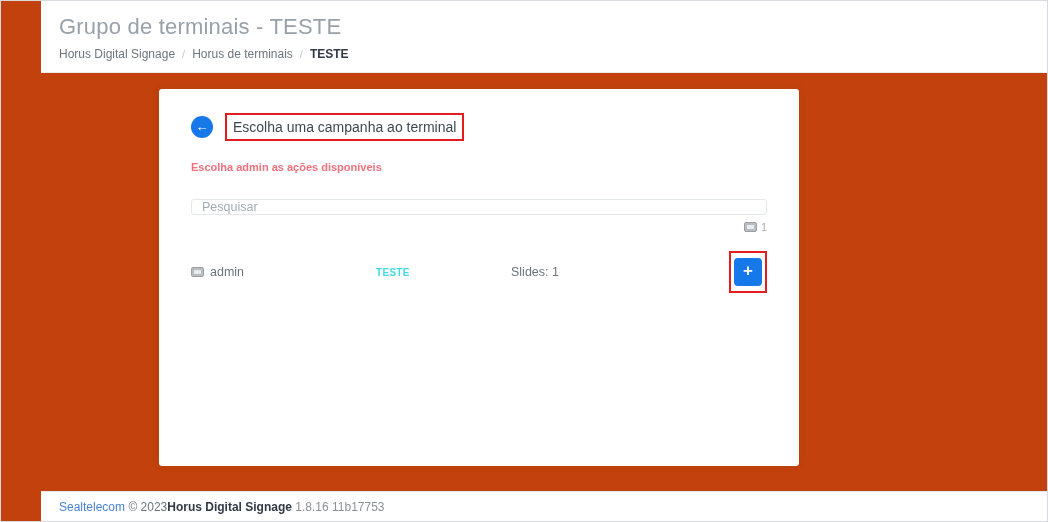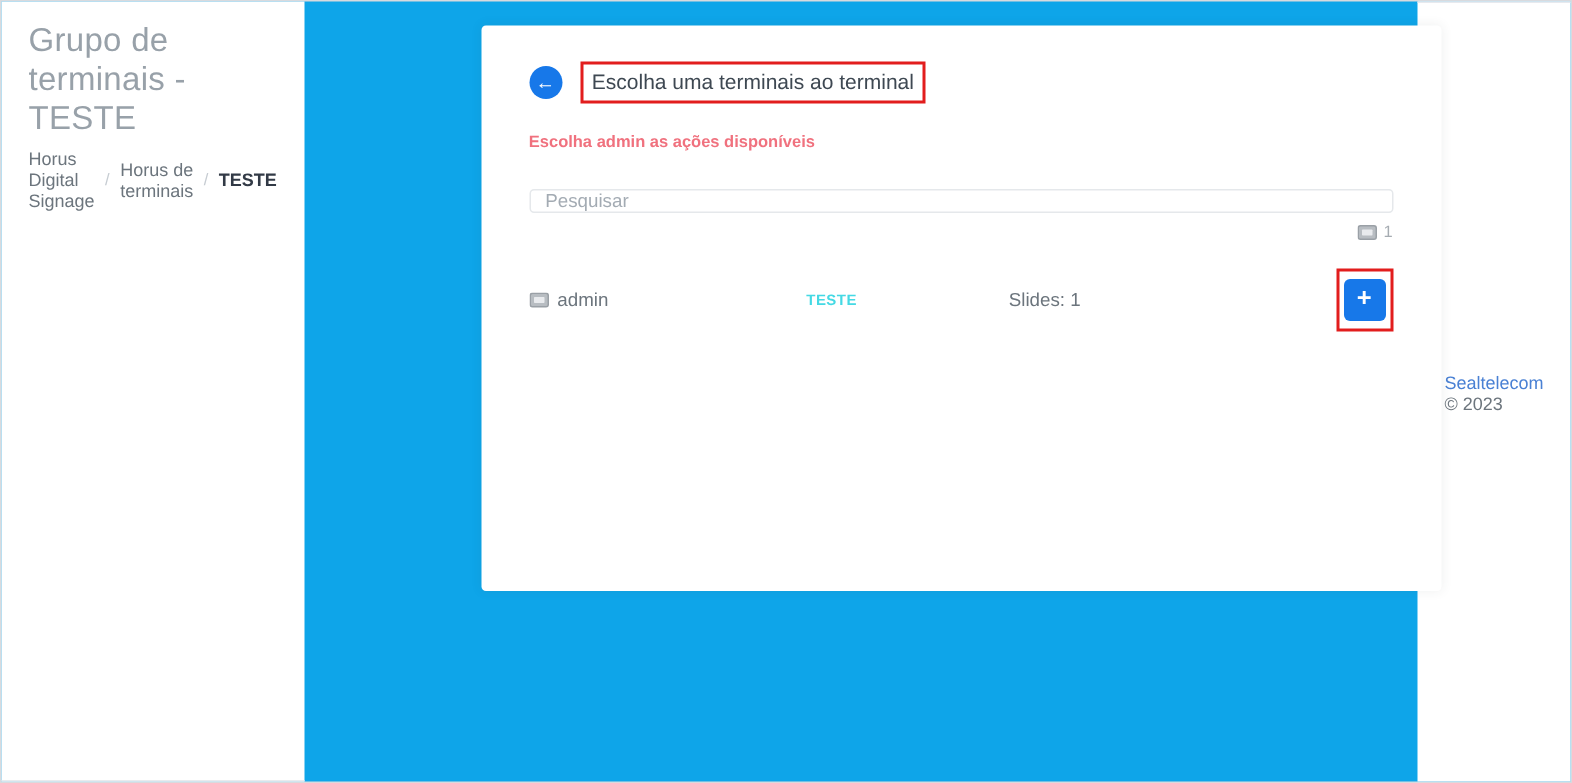--- a/index.html
+++ b/index.html
@@ -6,22 +6,23 @@
   html, body { width: 1048px; height: 522px; }
   body {
     font-family: "Liberation Sans", sans-serif;
     background: #f7f7fb;
     color: #6c757d;
     overflow: hidden;
   }
   .screen {
     width: 1048px; height: 522px;
     border: 1px solid #d8dade;
-    display: flex; flex-direction: row;
-    background: #0ea5e9;
+    display: flex; flex-direction: column;
+    background: #c2410c;
+    padding-left: 40px;
   }
 
   
   .page-header {
     background: #fff;
     border-bottom: 1px solid #e9ebee;
     padding: 13px 18px 10px 18px;
     flex: 0 0 72px;
   }
   .page-title {
@@ -176,21 +177,21 @@
   </div>
 
   <div class="main">
     <div class="card">
 
       <div class="card-head">
         <button class="back-btn">
           <span>←</span>
         </button>
         <div class="annot-box">
-          <span class="card-title">Escolha uma terminais ao terminal</span>
+          <span class="card-title">Escolha uma campanha ao terminal</span>
         </div>
       </div>
 
       <div class="card-subtitle">Escolha admin as ações disponíveis</div>
 
       <div class="search-wrap">
         <input class="search-input" type="text" placeholder="Pesquisar" style="">
       </div>
 
       <div class="count-line">
@@ -223,15 +224,19 @@
       </div>
 
     </div>
   </div>
 
   <div class="page-footer">
     <div class="footer-left">
       <a href="#">Sealtelecom</a>
       <span>© 2023</span>
     </div>
+    <div class="footer-right">
+      <span class="app-name">Horus Digital Signage</span>
+      <span>1.8.16 11b17753</span>
+    </div>
   </div>
 
 </div>
 
 </body></html>

